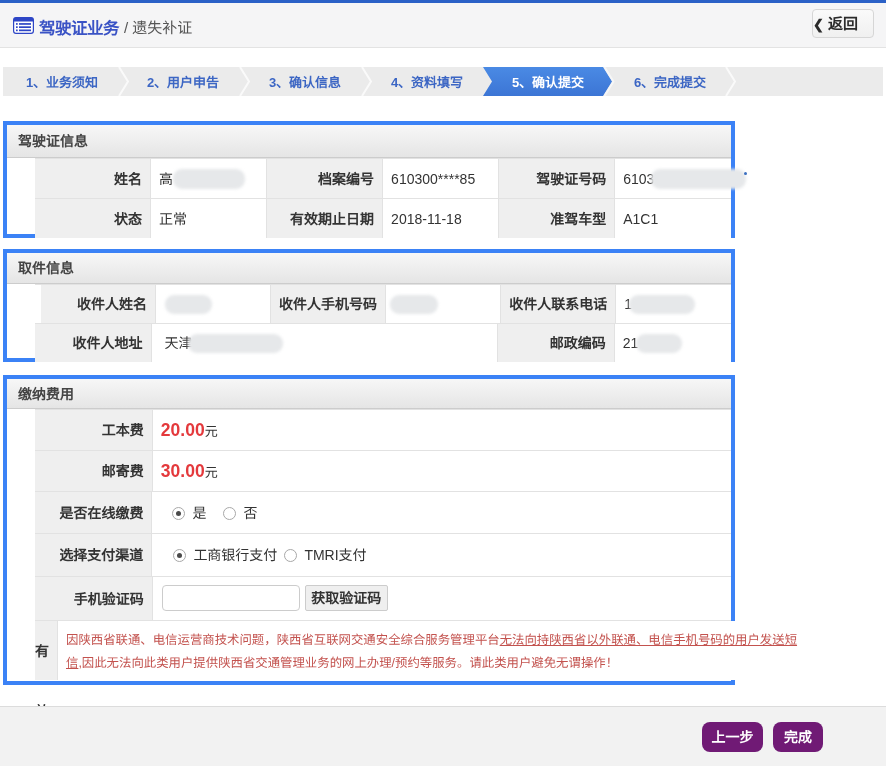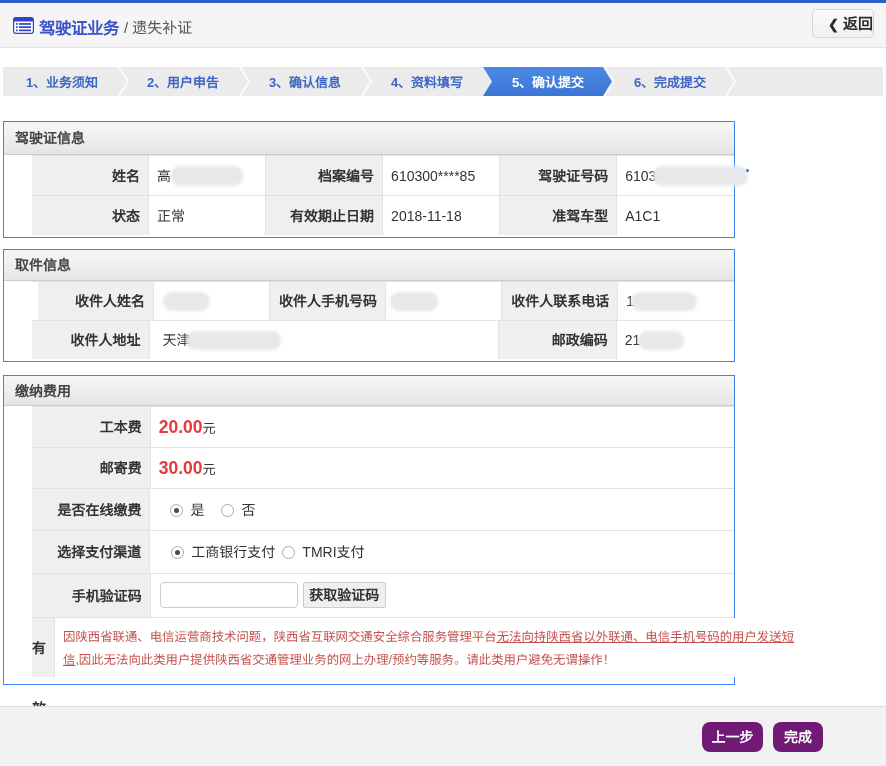--- a/index.html
+++ b/index.html
@@ -4,23 +4,23 @@
 <title>驾驶证业务</title>
 <style>
 * { margin:0; padding:0; box-sizing:border-box; }
 html,body { width:886px; height:766px; background:#fff; font-family:"Liberation Sans",sans-serif; }
 body { position:relative; overflow:hidden; font-size:14px; color:#333; }
 .topline { position:absolute; left:0; top:0; width:886px; height:3px; background:#2b61c7; }
 .hdr { position:absolute; left:0; top:3px; width:886px; height:45px; background:#f5f5f6; border-bottom:1px solid #e3e3e3; }
 .hdr .ic { position:absolute; left:13px; top:13.5px; }
 .hdr .t1 { position:absolute; left:39px; top:14.5px; font-size:16.5px; letter-spacing:-0.5px; font-weight:bold; color:#3a53c5; line-height:20px; }
 .hdr .t2 { position:absolute; left:124px; top:15px; font-size:15px; color:#555; line-height:20px; }
-.backbtn { position:absolute; left:812px; top:6px; width:62px; height:29px; background:linear-gradient(#fafafa,#f0f0f0); border:1px solid #d6d6d6; border-radius:4px; text-align:right; line-height:27px; font-weight:bold; color:#2b2b2b; font-size:15px; }
+.backbtn { position:absolute; left:812px; top:6px; width:62px; height:29px; background:linear-gradient(#fafafa,#f0f0f0); border:1px solid #d6d6d6; border-radius:4px; text-align:left; line-height:27px; font-weight:bold; color:#2b2b2b; font-size:15px; }
 .stepbar { position:absolute; left:3px; top:67px; width:880px; height:29px; }
-.sect { position:absolute; left:3px; width:732px; border:1px solid #3b82f6; background:#fff; }
+.sect { position:absolute; left:3px; width:732px; border:4px solid #3b82f6; background:#fff; }
 .shead { height:33px; line-height:33px; padding-left:11px; background:linear-gradient(#f7f7f7,#e5e5e5); border-bottom:1px solid #ccc; font-weight:bold; color:#444; font-size:14px; }
 .row { display:flex; border-top:1px solid #e2e2e2;margin-left:28px; }
 .row:first-of-type { border-top:none; }
 .lab { background:#efefef; font-weight:bold; color:#333; text-align:right; padding-right:8px; border-right:1px solid #e2e2e2; }
 .val { background:#fff; padding-left:8px; border-right:1px solid #e2e2e2; position:relative; }
 .row > div:last-child { border-right:none; }
 .c1 { width:147px; }
 .c2 { width:441px;padding-left:13px; }
 .c5 { width:731px; }
 .blur { position:absolute; background:#e6e8ea; border-radius:9px; filter:blur(1.5px); }

